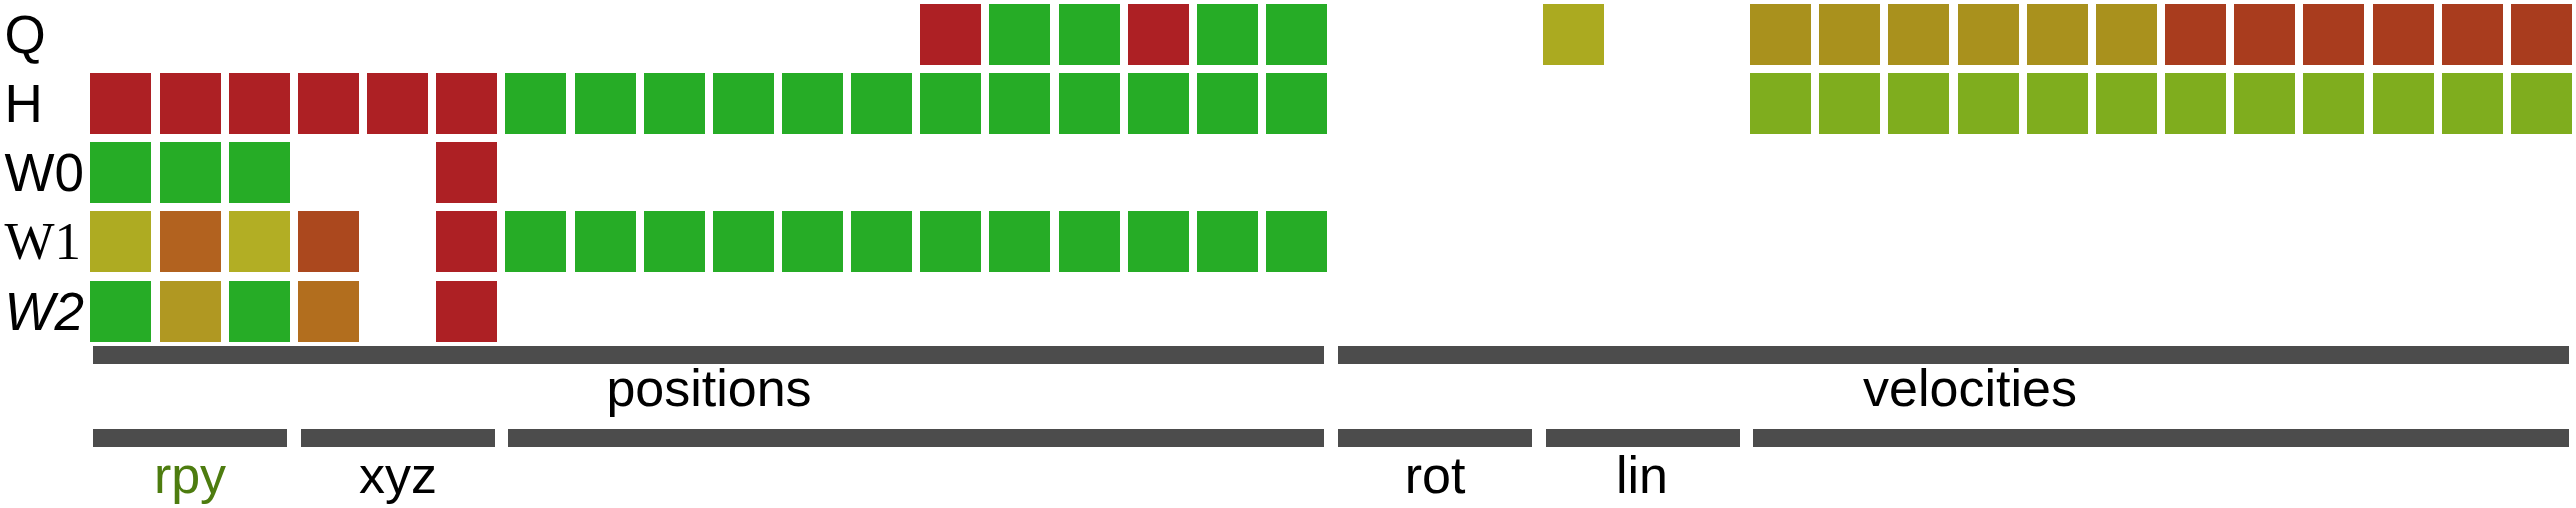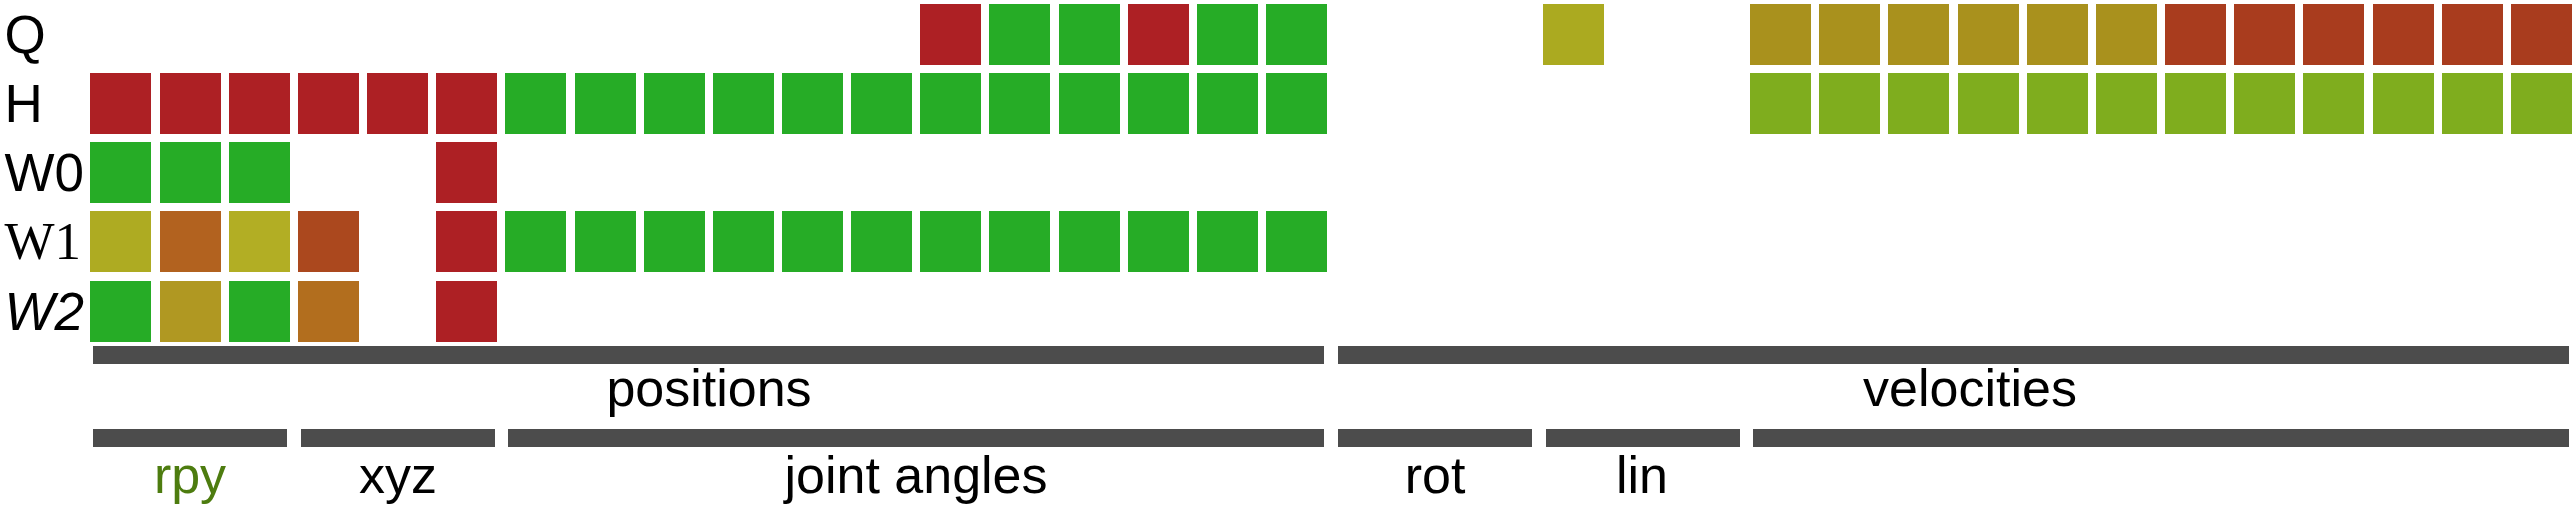--- a/index.html
+++ b/index.html
@@ -133,21 +133,20 @@
   <div class="layer" id="groups-layer">
       <div class="groupbar" style="left: 93px; top: 346px; width: 1231px; height: 18px; background: rgb(76, 76, 76);"></div>
       <div class="grouplabel" style="left: 709px; top: 362px; color: rgb(0, 0, 0);">positions</div>
       <div class="groupbar" style="left: 1338px; top: 346px; width: 1231px; height: 18px; background: rgb(76, 76, 76);"></div>
       <div class="grouplabel" style="left: 1954px; top: 362px; color: rgb(0, 0, 0); margin-left: 16px;">velocities</div>
       <div class="groupbar" style="left: 93px; top: 429px; width: 194px; height: 18.4px; background: rgb(76, 76, 76);"></div>
       <div class="grouplabel" style="left: 190px; top: 449px; color: #4d7c0f;">rpy</div>
       <div class="groupbar" style="left: 301px; top: 429px; width: 194px; height: 18.4px; background: rgb(76, 76, 76);"></div>
       <div class="grouplabel" style="left: 398px; top: 449px; color: rgb(0, 0, 0);">xyz</div>
       <div class="groupbar" style="left: 508px; top: 429px; width: 816px; height: 18.4px; background: rgb(76, 76, 76);"></div>
-      <div class="grouplabel" style="left: 916px; top: 449px; color: rgb(0, 0, 0);">joint angles</div>
       <div class="groupbar" style="left: 1338px; top: 429px; width: 194px; height: 18.4px; background: rgb(76, 76, 76);"></div>
       <div class="grouplabel" style="left: 1435px; top: 449px; color: rgb(0, 0, 0);">rot</div>
       <div class="groupbar" style="left: 1546px; top: 429px; width: 194px; height: 18.4px; background: rgb(76, 76, 76);"></div>
       <div class="grouplabel" style="left: 1642px; top: 449px; color: rgb(0, 0, 0);">lin</div>
       <div class="groupbar" style="left: 1753px; top: 429px; width: 816px; height: 18.4px; background: rgb(76, 76, 76);"></div>
     </div>
 </div>
 
 
 </body></html>

